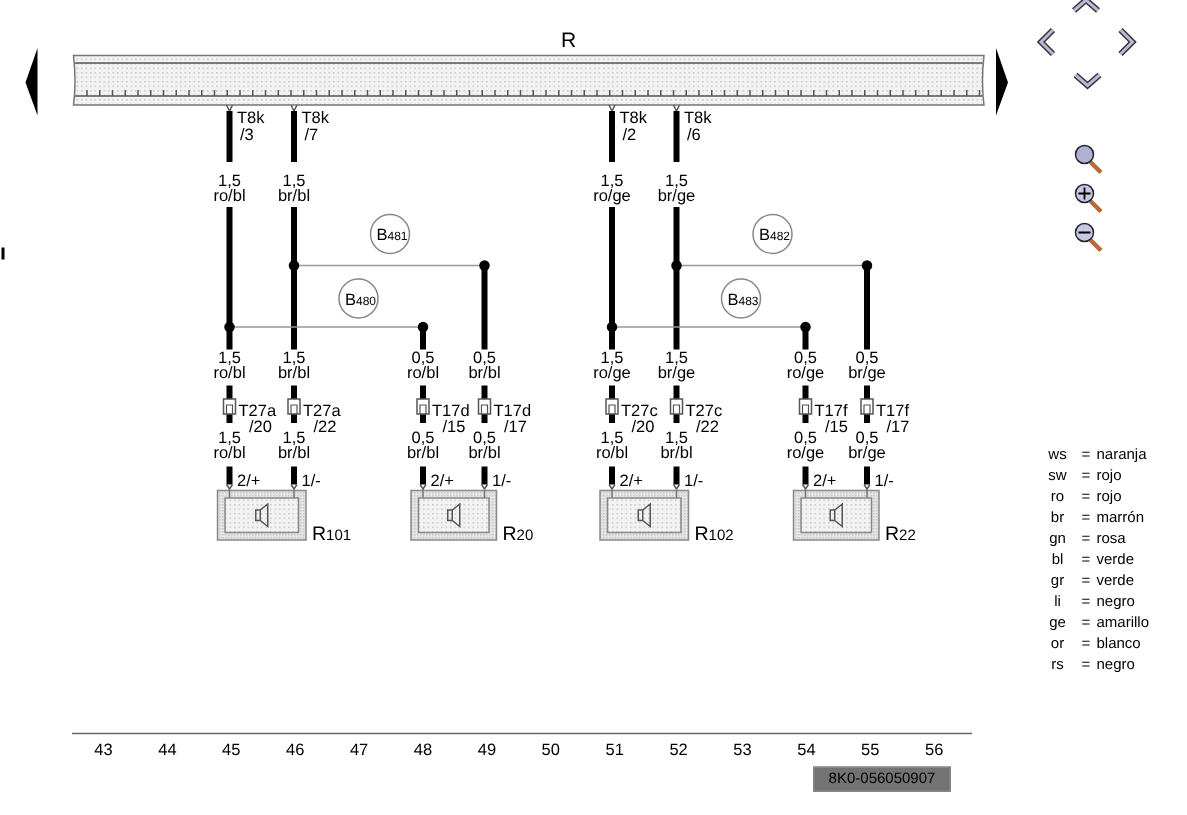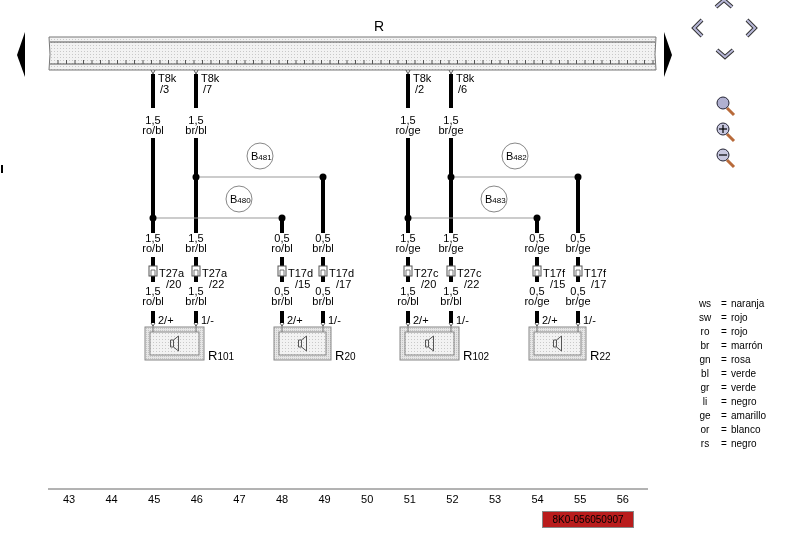--- a/index.html
+++ b/index.html
@@ -5,21 +5,21 @@
   html, body { margin:0; padding:0; background:#ffffff; }
   body { width:791px; height:543px; position:relative; overflow:hidden;
          font-family:"Liberation Sans", sans-serif; color:#000; }
   #diagram { position:absolute; left:0; top:0; width:791px; height:543px; }
   .lbl { font-family:"Liberation Sans", sans-serif; font-size:11px; fill:#000; }
   .legend { position:absolute; left:693px; top:297px; font-size:10px; line-height:14px;text-align:center; }
   .legend .row { display:flex; }
   .legend .code { width:24px; }
   .legend .eq { width:14px; }
   .partno { position:absolute; left:542px; top:511px; width:90px; height:15px; border:1px solid #888;
-            font-size:10px; text-align:center; line-height:15px; background:#b91c1c; }
+            font-size:10px; text-align:center; line-height:15px; background:#737373; }
 </style>
 </head>
 <body>
 
 <svg id="diagram" width="791" height="543" viewBox="0 0 791 543" xmlns="http://www.w3.org/2000/svg">
   <defs>
     <pattern id="stip" width="3" height="3" patternUnits="userSpaceOnUse">
       <rect width="3" height="3" fill="#f2f2f2"></rect>
       <rect width="1" height="1" fill="#c8c8c8"></rect>
     </pattern>

